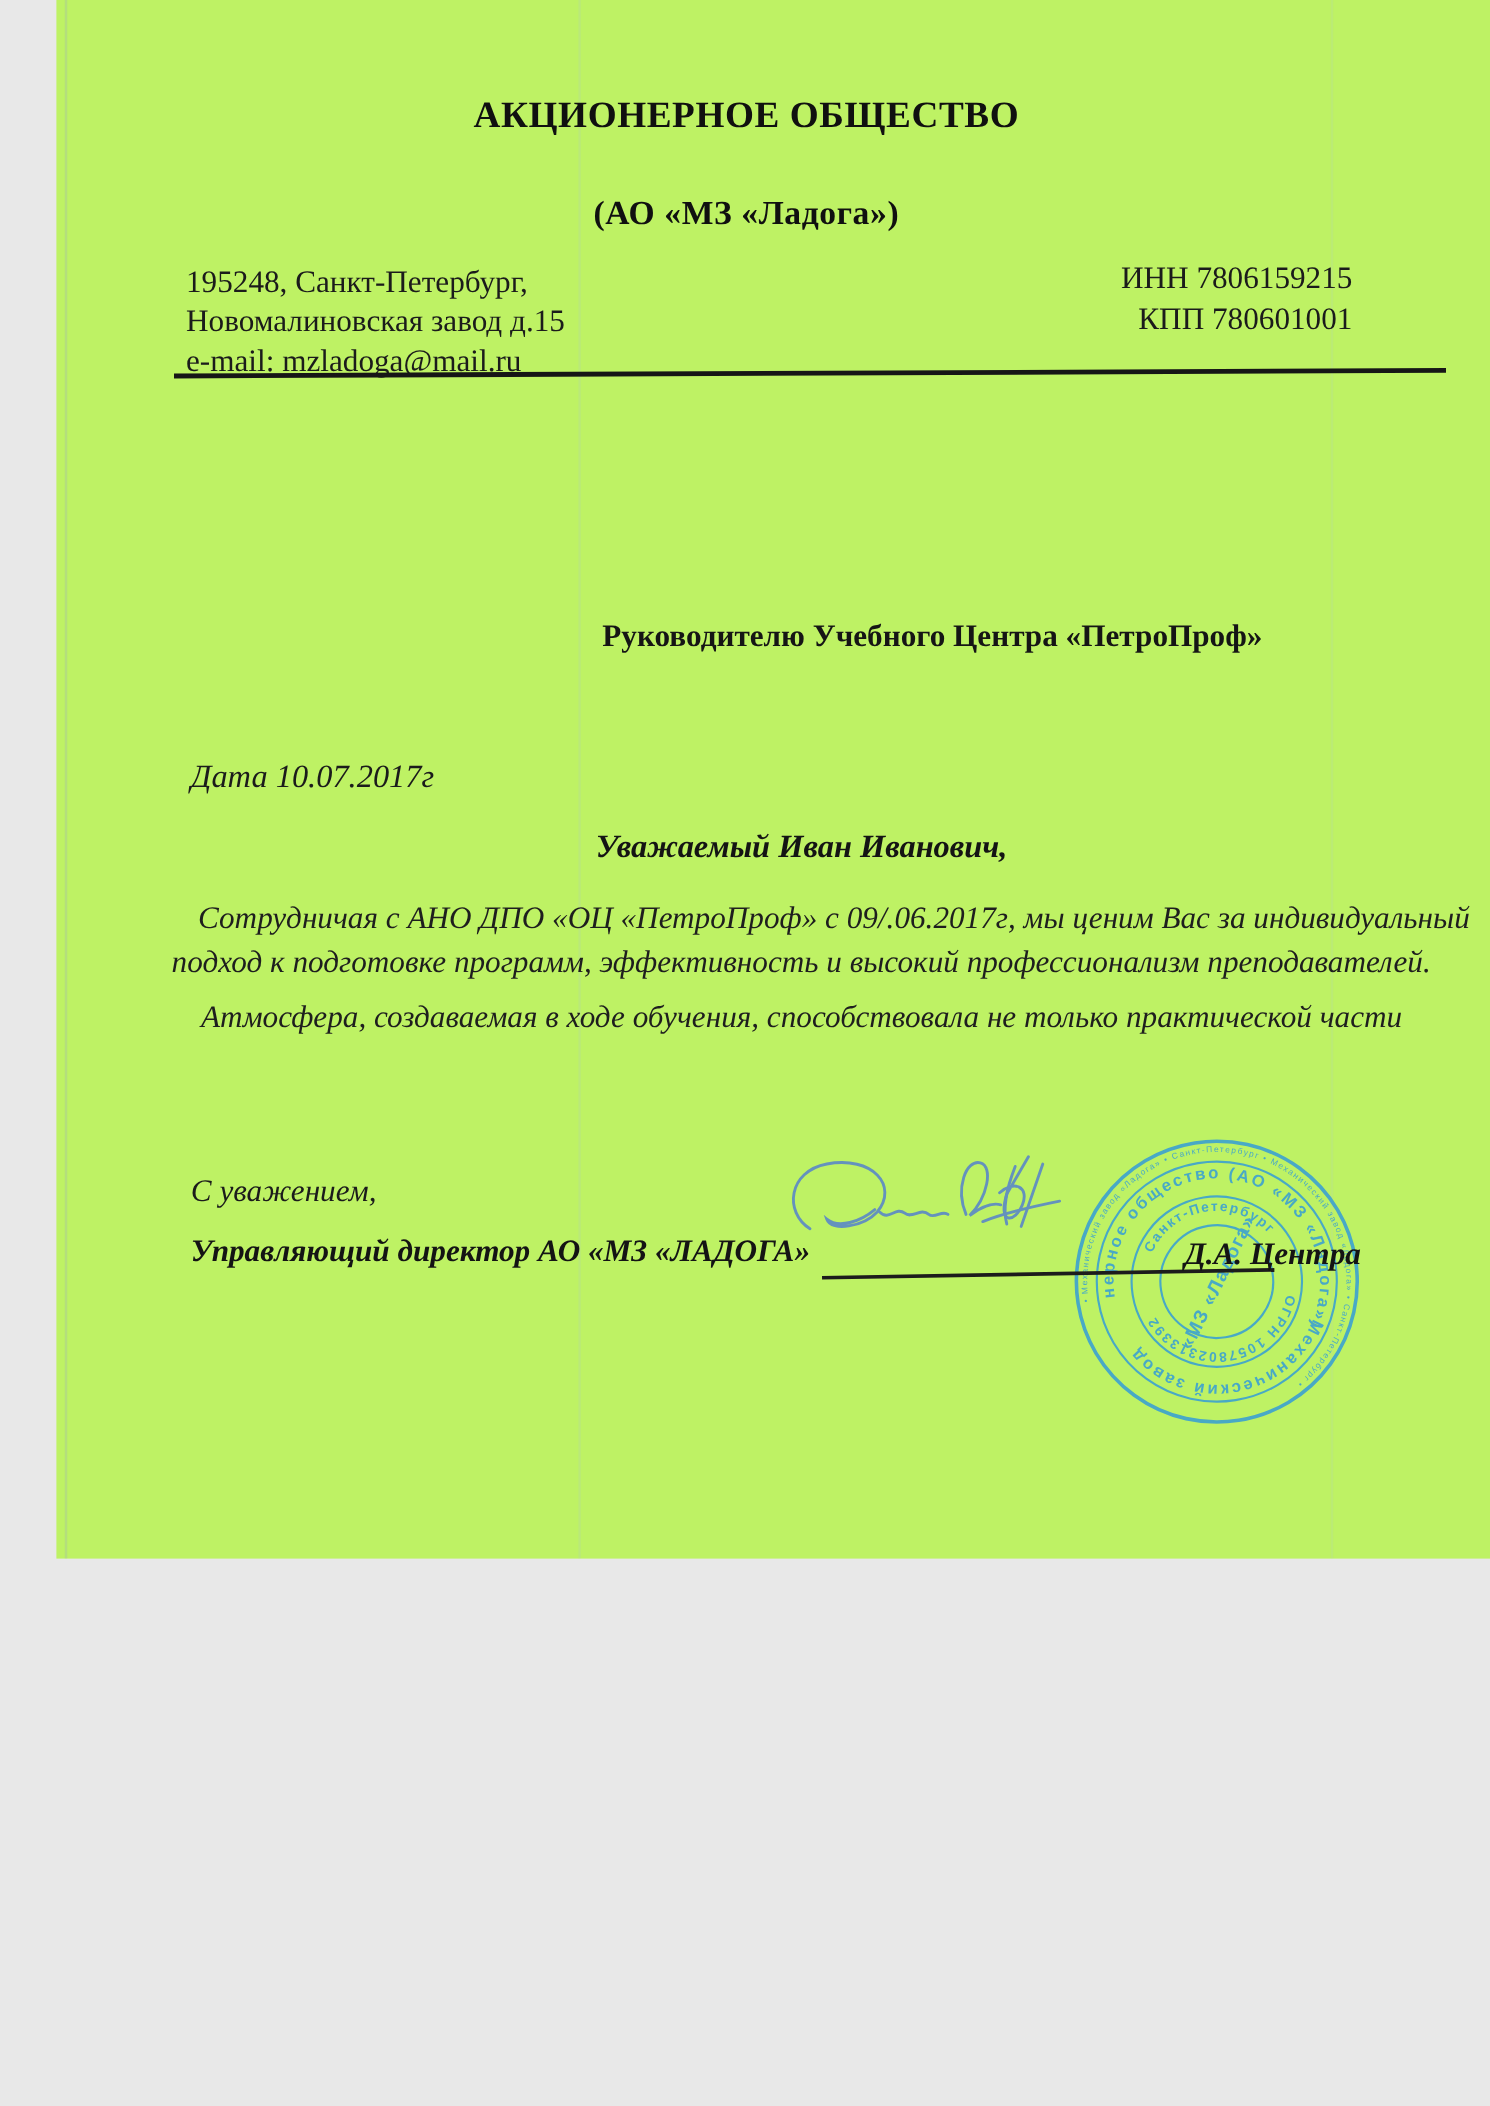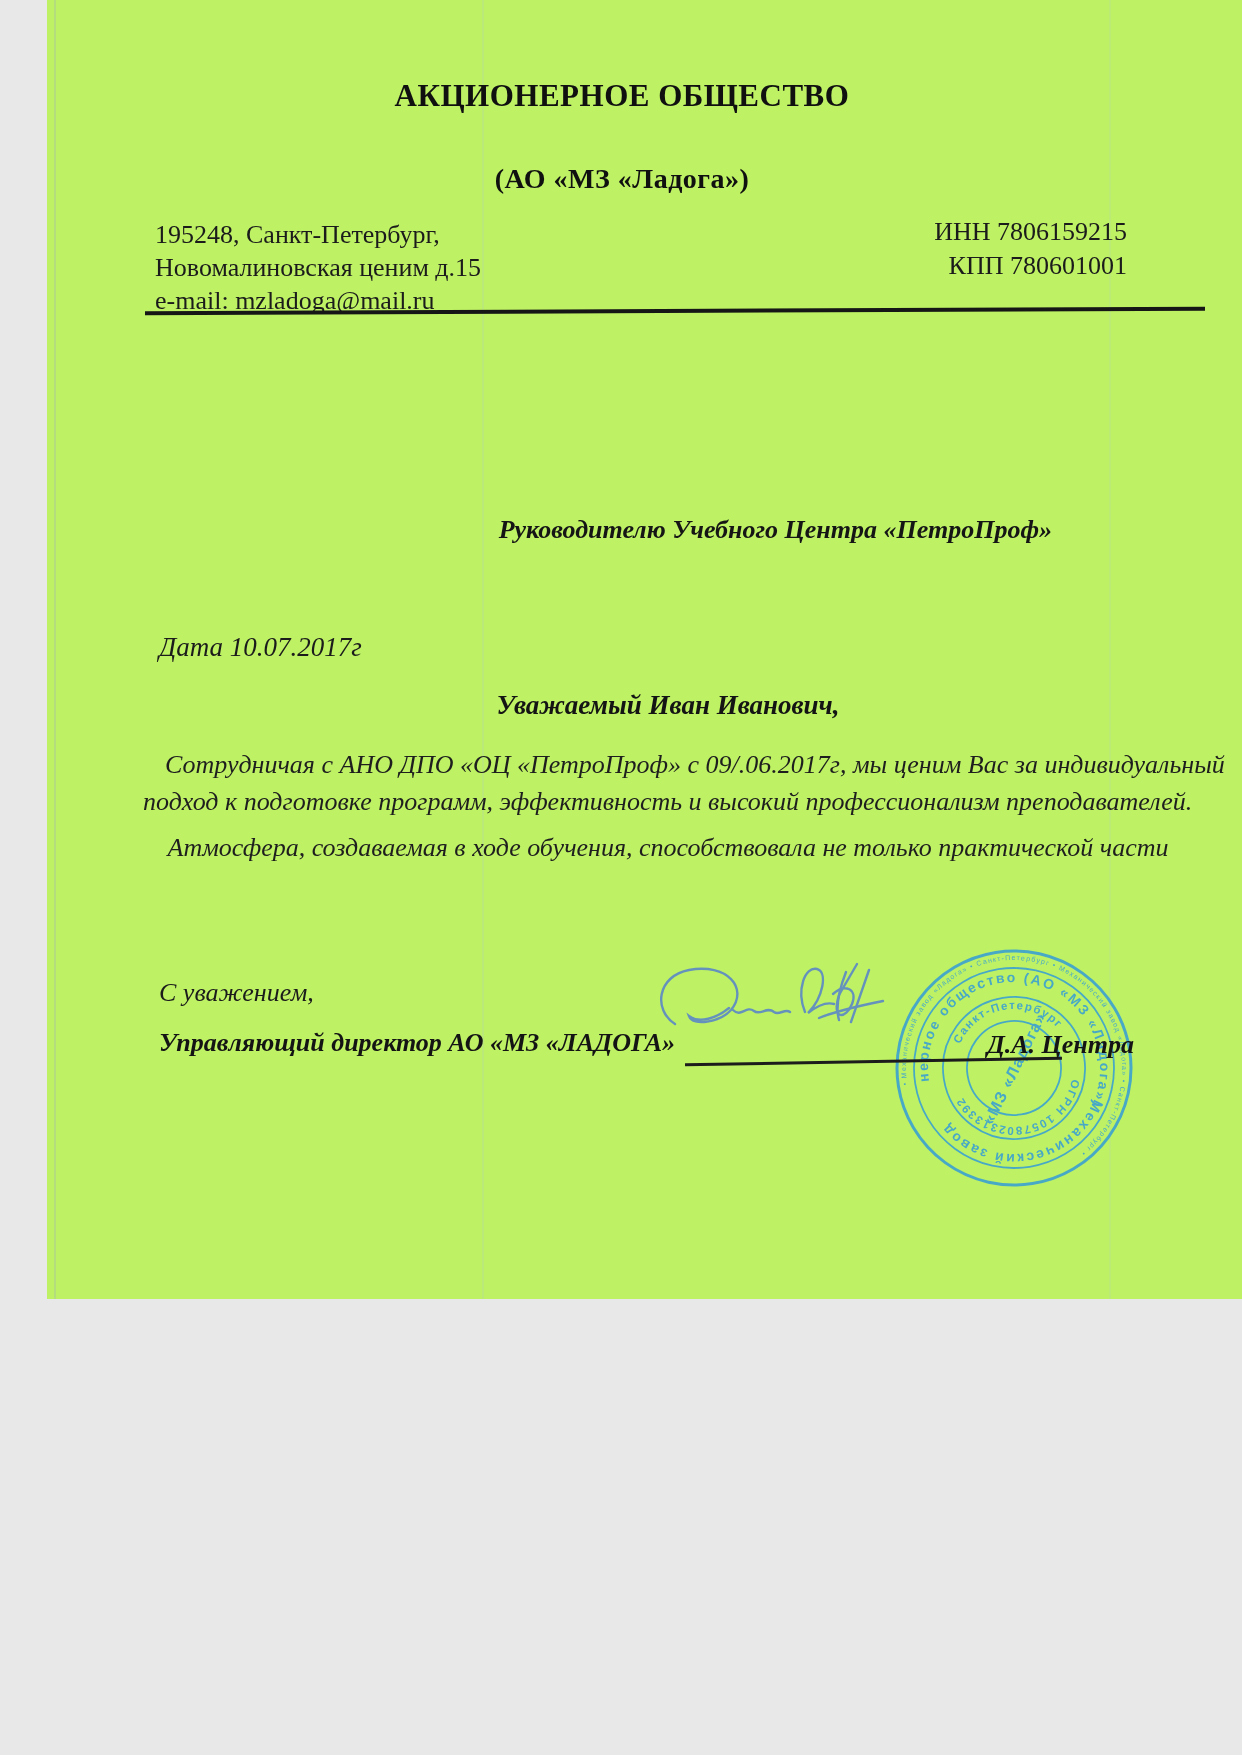--- a/index.html
+++ b/index.html
@@ -14,21 +14,21 @@
   }
   .abs{position:absolute;}
   .scan-streak{position:absolute;top:0;bottom:0;width:2px;pointer-events:none;}
   .org-title{left:40px;width:1070px;text-align:center;font-weight:bold;color:#101010;letter-spacing:.5px;}
   .org-l1{top:78px;font-size:31px;}
   .org-l2{top:118px;font-size:31px;}
   .org-l3{top:163px;font-size:28px;}
   .addr{left:108px;font-size:26px;line-height:33px;}
   .ids{right:162px;text-align:right;font-size:26px;line-height:34px;}
   .rule{left:98px;top:309px;width:1060px;height:4px;background:#161616;transform:rotate(-0.25deg);}
-  .addressee{right:237px;top:515px;font-size:26px;font-weight:bold;font-style:italic;color:#151515;}
+  .addressee{right:237px;top:515px;font-size:26px;font-weight:bold;color:#151515;}
   .dateline{left:112px;top:632px;font-size:27px;font-style:italic;}
   .salutation{left:0;width:1242px;top:690px;text-align:center;font-size:27px;font-weight:bold;font-style:italic;color:#141414;}
   .para{font-size:26px;font-style:italic;color:#1e1e1e;}
   .p1l1{left:118px;top:750px;}
   .p1l2{left:96px;top:787px;}
   .p2l1{left:0;width:1242px;text-align:center;top:833px;}
   .p2l2{left:0;width:1242px;text-align:center;top:870px;}
   .closing{left:112px;top:978px;font-size:26px;font-style:italic;}
   .sig-title{left:112px;top:1028px;font-size:26px;font-weight:bold;font-style:italic;color:#141414;z-index:3;}
   .sig-underline{left:638px;top:1060px;width:377px;height:3px;background:#1c1c1c;transform:rotate(-1deg);z-index:3;}
@@ -47,21 +47,21 @@
 <div class="page">
 
   <div class="scan-streak" style="left:7px;background:rgba(160,175,185,.30);"></div>
   <div class="scan-streak" style="left:435px;background:rgba(173,196,214,.18);"></div>
   <div class="scan-streak" style="left:1062px;background:rgba(173,196,214,.16);"></div>
 
   <div class="abs org-title org-l1">АКЦИОНЕРНОЕ ОБЩЕСТВО</div>
   <div class="abs org-title org-l3">(АО «МЗ «Ладога»)</div>
 
   <div class="abs addr" style="top:218px;">195248, Санкт-Петербург,</div>
-  <div class="abs addr" style="top:251px;">Новомалиновская ценим д.15</div>
+  <div class="abs addr" style="top:251px;">Новомалиновская завод д.15</div>
   <div class="abs addr" style="top:284px;">e-mail: mzladoga@mail.ru</div>
 
   <div class="abs ids" style="top:215px;">ИНН 7806159215</div>
   <div class="abs ids" style="top:249px;">КПП 780601001</div>
 
   <div class="abs rule"></div>
 
   <div class="abs addressee">Руководителю Учебного Центра «ПетроПроф»</div>
   <div class="abs dateline">Дата 10.07.2017г</div>
 

